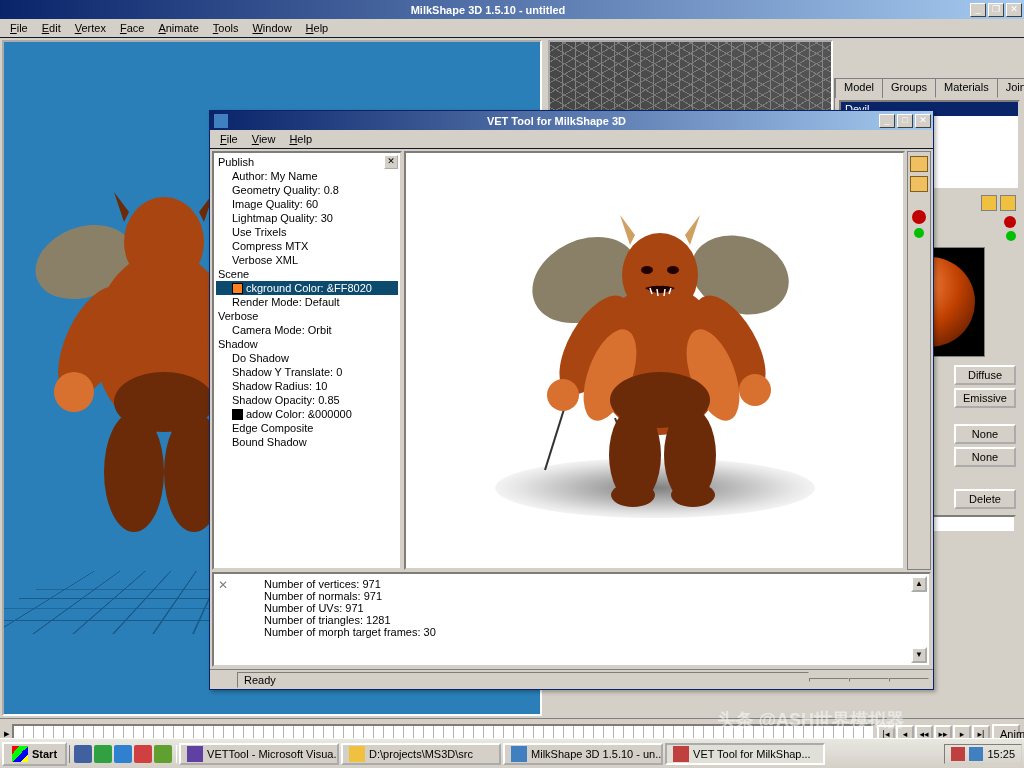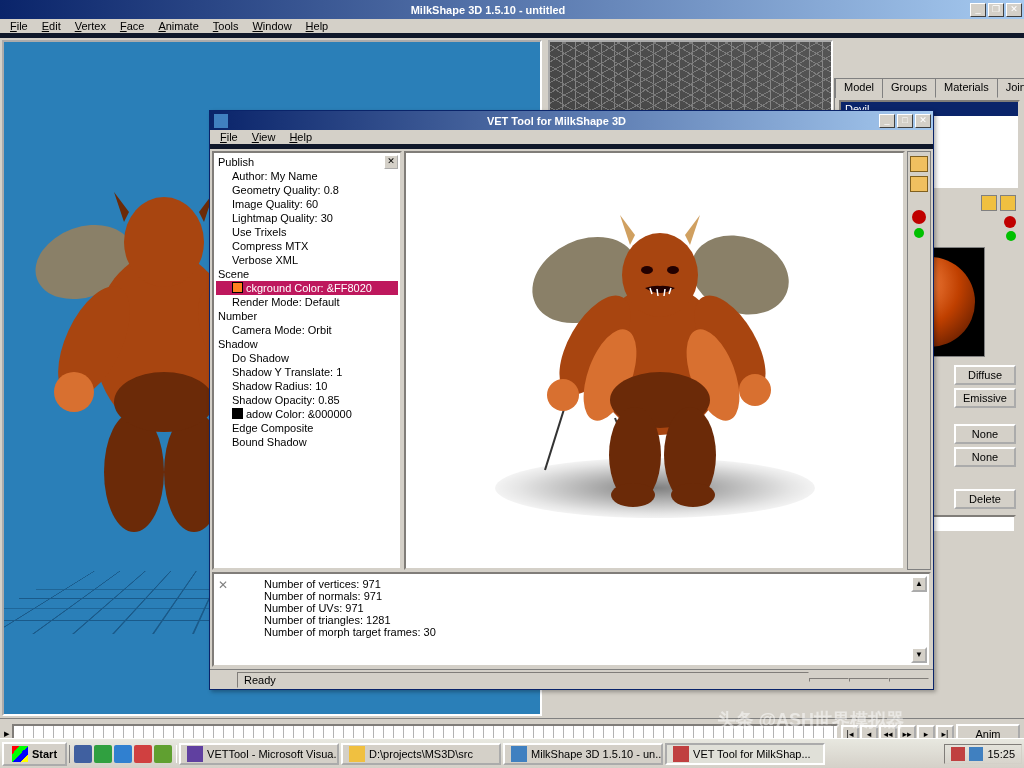--- a/index.html
+++ b/index.html
@@ -3,21 +3,21 @@
 <meta charset="utf-8">
 <style>
 * { box-sizing: border-box; margin: 0; padding: 0; font-family: Tahoma, sans-serif; font-size: 11px; }
 body { width: 1024px; height: 768px; overflow: hidden; background: #d4d0c8; position: relative; }
 
 .titlebar { height: 19px; background: linear-gradient(to right, #0a246a, #a6caf0); color: #fff; display: flex; align-items: center; padding: 0 2px; }
 .titlebar .title { font-weight: bold; padding-left: 4px; flex: 1; text-align: center; }
 .titlebar .controls { display: flex; gap: 2px; }
 .winbtn { width: 16px; height: 14px; background: #d4d0c8; border: 1px solid; border-color: #fff #404040 #404040 #fff; font-size: 9px; text-align: center; line-height: 11px; cursor: pointer; font-family: Marlett, Arial; }
 
-.menubar { height: 19px; background: #d4d0c8; display: flex; align-items: center; padding: 0 4px; gap: 2px; border-bottom: 5px solid #0f172a; }
+.menubar { height: 19px; background: #d4d0c8; display: flex; align-items: center; padding: 0 4px; gap: 2px; border-bottom: 1px solid #0f172a; }
 .menubar span { padding: 2px 6px; cursor: pointer; }
 .menubar span u { text-decoration: underline; }
 
 .main-app { width: 1024px; height: 768px; position: absolute; top: 0; left: 0; background: #d4d0c8; display: flex; flex-direction: column; }
 .main-workarea { flex: 1; display: flex; position: relative; }
 .viewport-left { width: 540px; background: #2a7fb8; position: relative; overflow: hidden; border: 2px inset #fff; margin: 2px; }
 .grid-floor { position: absolute; bottom: 80px; left: -50px; right: -50px; height: 200px; background: repeating-linear-gradient(to right, transparent 0, transparent 38px, #1a5a8a 38px, #1a5a8a 40px), repeating-linear-gradient(to top, transparent 0, transparent 28px, #1a5a8a 28px, #1a5a8a 30px); transform: perspective(300px) rotateX(60deg); transform-origin: bottom; }
 .character-bg { position: absolute; left: 20px; top: 100px; width: 280px; height: 400px; }
 .demon1 { width: 100%; height: 100%; }
 
@@ -58,22 +58,22 @@
 .task-icon { width: 16px; height: 16px; flex-shrink: 0; }
 .tray { margin-left: auto; border: 1px inset #d4d0c8; padding: 2px 6px; display: flex; align-items: center; gap: 4px; }
 
 
 .vet-window { position: absolute; left: 209px; top: 110px; width: 725px; height: 580px; background: #d4d0c8; border: 1px solid #0a246a; box-shadow: 2px 2px 4px rgba(0,0,0,0.3); display: flex; flex-direction: column; }
 .vet-body { flex: 1; display: flex; flex-direction: column; padding: 2px; gap: 2px; }
 .vet-top { flex: 1; display: flex; gap: 2px; }
 .vet-tree { width: 190px; background: #fff; border: 2px inset #d4d0c8; overflow: auto; padding: 2px; position: relative; }
 .tree-close { position: absolute; top: 2px; right: 2px; width: 14px; height: 14px; background: #d4d0c8; border: 1px outset #fff; font-size: 9px; text-align: center; line-height: 11px; cursor: pointer; }
 .tree-root { padding: 1px 2px; }
-.tree-child { padding: 1px 2px 1px 16px; display: flex; align-items: flex-start; gap: 3px; }
-.tree-child.sel { background: #be185d; color: #fff; }
+.tree-child { padding: 1px 2px 1px 16px; display: flex; align-items: flex-end; gap: 3px; }
+.tree-child.sel { background: #0c4a6e; color: #fff; }
 .swatch { width: 11px; height: 11px; border: 1px solid #000; flex-shrink: 0; }
 .vet-preview { flex: 1; background: #fff; border: 2px inset #d4d0c8; position: relative; overflow: hidden; }
 .shadow-ellipse { position: absolute; bottom: 50px; left: 50%; transform: translateX(-50%); width: 320px; height: 60px; background: radial-gradient(ellipse, rgba(0,0,0,0.5), rgba(0,0,0,0.1) 60%, transparent 80%); border-radius: 50%; }
 .demon2 { position: absolute; left: 50%; top: 45%; transform: translate(-50%, -50%); width: 340px; height: 340px; }
 .vet-toolbar { width: 24px; background: #d4d0c8; border: 1px solid #808080; display: flex; flex-direction: column; gap: 4px; padding: 4px 2px; align-items: center; }
 .tb-icon { width: 18px; height: 16px; cursor: pointer; }
 .vet-output { height: 95px; background: #fff; border: 2px inset #d4d0c8; padding: 4px 50px; overflow: auto; position: relative; }
 .vet-output .grip { position: absolute; left: 4px; top: 4px; font-size: 12px; color: #808080; }
 .vet-status { height: 20px; border-top: 1px solid #808080; display: flex; align-items: center; padding: 2px 4px; }
 .vet-status .cell { border: 1px inset #d4d0c8; padding: 1px 6px; flex: 0 0 auto; }
@@ -179,21 +179,21 @@
     <span>▸</span>
     <div class="time-ruler"></div>
     <div class="time-btns">
       <div class="btn">|◂</div>
       <div class="btn">◂</div>
       <div class="btn">◂◂</div>
       <div class="btn">▸▸</div>
       <div class="btn">▸</div>
       <div class="btn">▸|</div>
     </div>
-    <div class="btn" style="width:64px">Anim</div>
+    <div class="btn" style="width:28px">Anim</div>
   </div>
 
   <div class="statusbar">
     <div class="cell" style="width:180px">x 0.396 y 0.000 z 0.719</div>
     <div class="cell" style="flex:1">Ready.</div>
   </div>
 </div>
 
 <div class="vet-window">
   <div class="titlebar">
@@ -238,30 +238,30 @@
               <span>Verbose XML</span>
             </div>
             <div class="tree-root">Scene</div>
             <div class="tree-child sel">
               <span class="swatch" style="background: rgb(255, 128, 32);"></span>
               <span>ckground Color: &amp;FF8020</span>
             </div>
             <div class="tree-child">
               <span>Render Mode: Default</span>
             </div>
-            <div class="tree-root">Number</div>
+            <div class="tree-root">Verbose</div>
             <div class="tree-child">
               <span>Camera Mode: Orbit</span>
             </div>
             <div class="tree-root">Shadow</div>
             <div class="tree-child">
               <span>Do Shadow</span>
             </div>
             <div class="tree-child">
-              <span>Shadow Y Translate: 1</span>
+              <span>Shadow Y Translate: 0</span>
             </div>
             <div class="tree-child">
               <span>Shadow Radius: 10</span>
             </div>
             <div class="tree-child">
               <span>Shadow Opacity: 0.85</span>
             </div>
             <div class="tree-child">
               <span class="swatch" style="background: rgb(0, 0, 0);"></span>
               <span>adow Color: &amp;000000</span>

